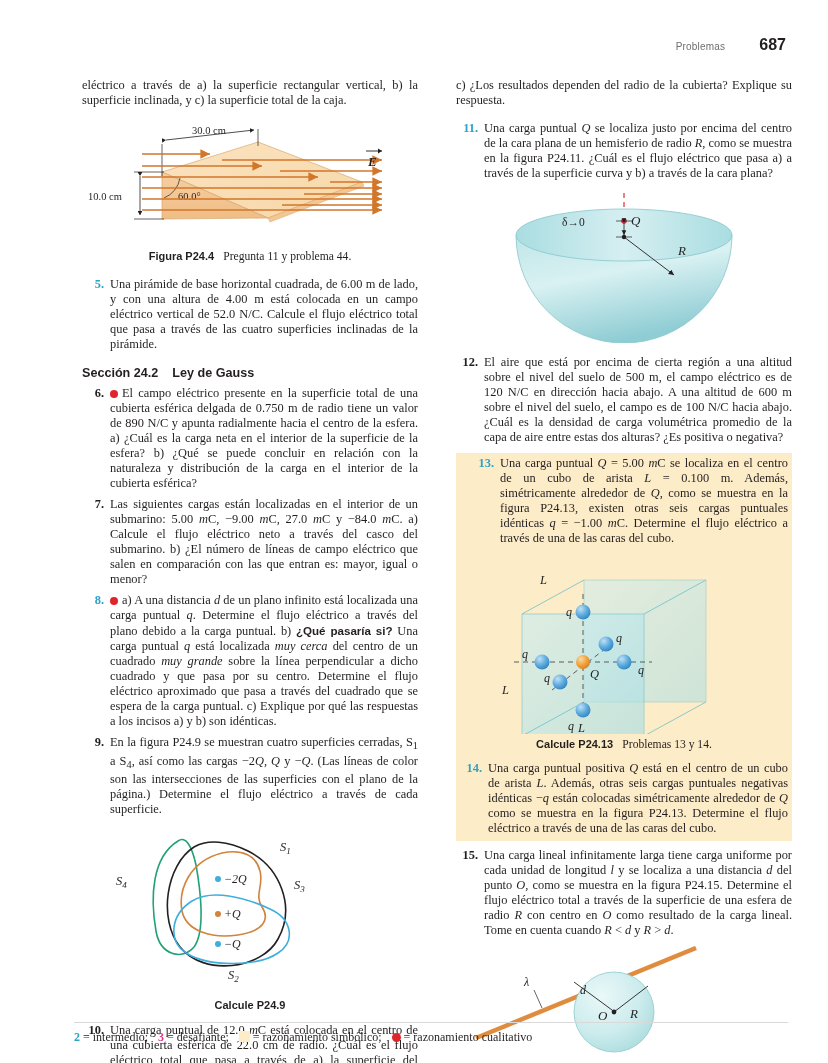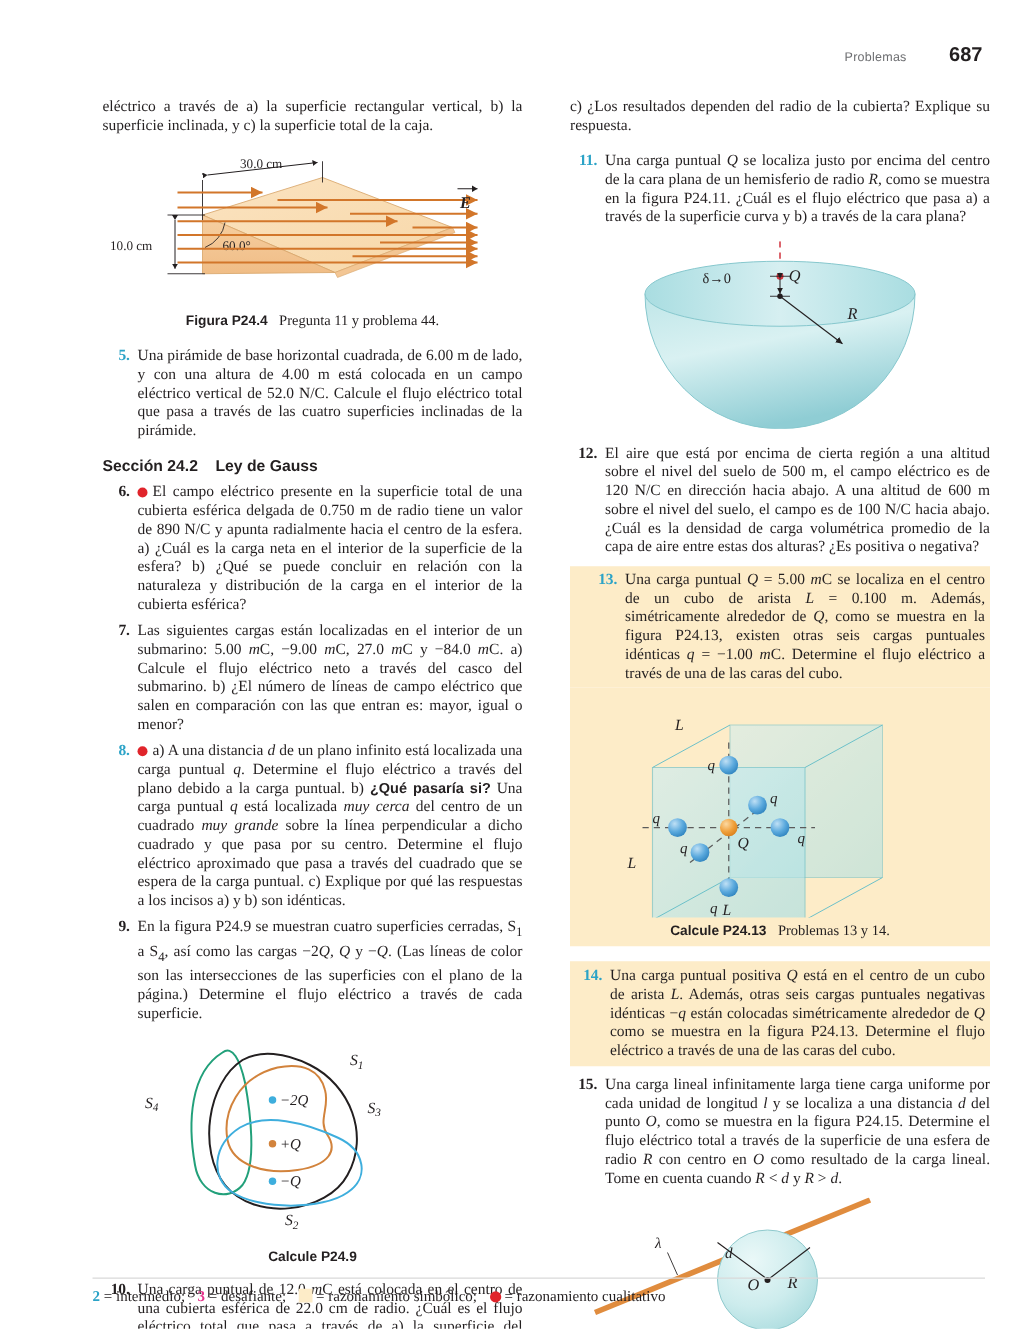--- a/index.html
+++ b/index.html
@@ -321,21 +321,21 @@
           <text x="46" y="140">L</text>
           <text x="122" y="178">L</text>
         </g>
       </svg>
       <div class="figcap" style="margin-top:4px;">
         <b>Calcule P24.13</b>
         &nbsp;&nbsp;<span class="sub">Problemas 13 y 14.</span>
       </div>
     </div>
 
-    <div class="prob hl" style="margin-top:12px;padding:4px 4px 5px 0;">
+    <div class="prob hl" style="margin-top:0;padding:4px 4px 5px 0;">
       <div class="num blue" style="padding-left:4px;">14.</div>
       <div class="bodytext"><span>Una carga puntual positiva </span><span class="it">Q</span><span> está en el centro de un cubo de arista </span><span class="it">L</span><span>. Además, otras seis cargas puntuales negativas idénticas −</span><span class="it">q</span><span> están colocadas simétricamente alrededor de </span><span class="it">Q</span><span> como se muestra en la figura P24.13. Determine el flujo eléctrico a través de una de las caras del cubo.</span></div>
     </div>
 
     <div class="prob" style="margin-top:7px;">
       <div class="num plain">15.</div>
       <div class="bodytext"><span>Una carga lineal infinitamente larga tiene carga uniforme por cada unidad de longitud </span><span class="it">l</span><span> y se localiza a una distancia </span><span class="it">d</span><span> del punto </span><span class="it">O</span><span>, como se muestra en la figura P24.15. Determine el flujo eléctrico total a través de la superficie de una esfera de radio </span><span class="it">R</span><span> con centro en </span><span class="it">O</span><span> como resultado de la carga lineal. Tome en cuenta cuando </span><span class="it">R</span><span> &lt; </span><span class="it">d</span><span> y </span><span class="it">R</span><span> &gt; </span><span class="it">d</span><span>.</span></div>
     </div>
 
     <div class="figwrap" style="margin-top:8px;">

